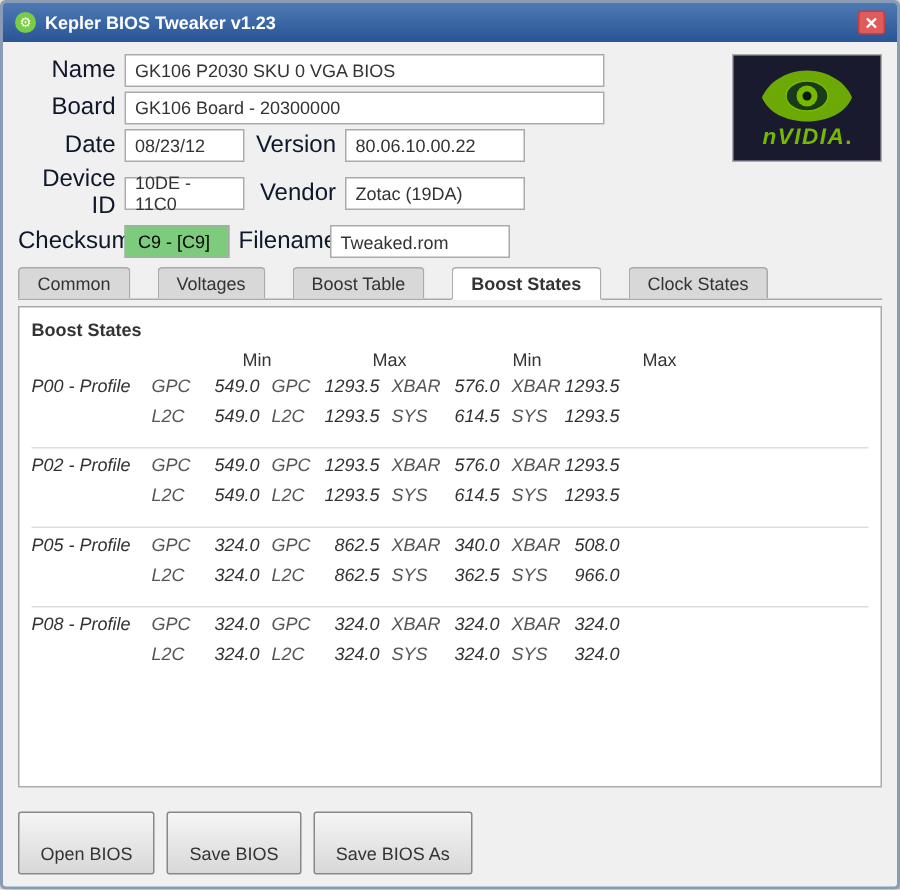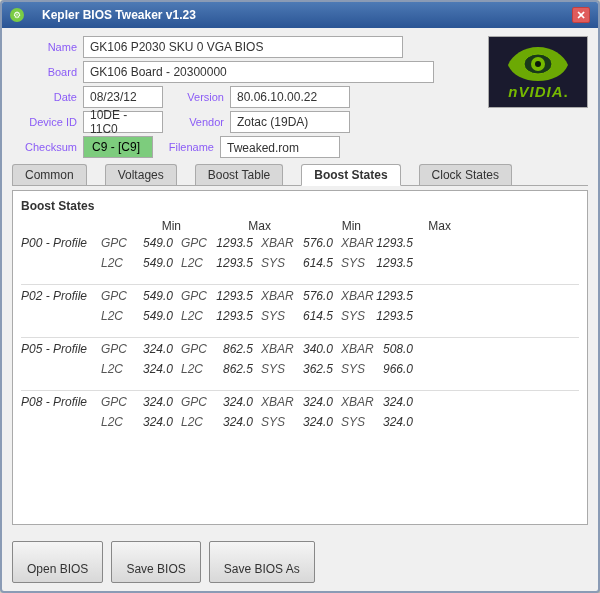--- a/index.html
+++ b/index.html
@@ -40,21 +40,20 @@
       border-radius: 50%;
       display: flex;
       align-items: center;
       justify-content: center;
       font-size: 9px;
       color: white;
     }
     .title-text {
       font-size: 12px;
       font-weight: bold;
-      margin-left: 12px;
     }
     .close-btn {
       width: 18px;
       height: 16px;
       background: #e05c5c;
       border: 1px solid #c04040;
       border-radius: 2px;
       color: white;
       font-size: 11px;
       cursor: pointer;
@@ -70,22 +69,22 @@
       flex-direction: column;
       gap: 4px;
     }
     .form-row {
       display: flex;
       align-items: center;
       gap: 6px;
     }
     .form-label {
       text-align: right;
-      color: #8b5cf6;
-      font-size: 11px;
+      color: #0f172a;
+      font-size: 16px;
     }
     .form-input {
       background: white;
       border: 1px solid #aaa;
       padding: 2px 6px;
       font-size: 12px;
       height: 22px;
       color: #333;
     }
     .header-area {
@@ -223,21 +222,21 @@
 
         <div class="form-row">
           <span class="form-label" style="width:65px">Name</span>
           <div class="form-input" style="width:320px; display:flex; align-items:center;">
             <span>GK106 P2030 SKU 0 VGA BIOS</span>
           </div>
         </div>
 
         <div class="form-row">
           <span class="form-label" style="width:65px">Board</span>
-          <div class="form-input" style="width:351px; display:flex; align-items:center;">
+          <div class="form-input" style="width:320px; display:flex; align-items:center;">
             <span>GK106 Board - 20300000</span>
           </div>
         </div>
 
         <div class="form-row">
           <span class="form-label" style="width:65px">Date</span>
           <div class="form-input" style="width:80px; display:flex; align-items:center;">
             <span>08/23/12</span>
           </div>
           <span class="form-label" style="width:55px; text-align:right;">Version</span>

